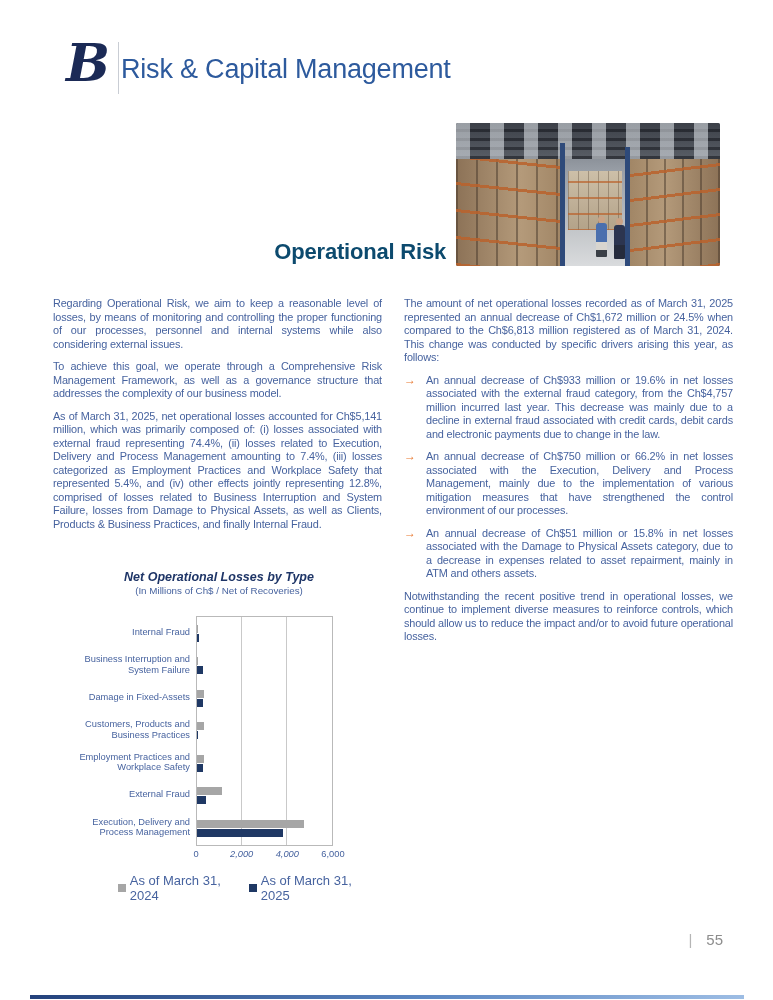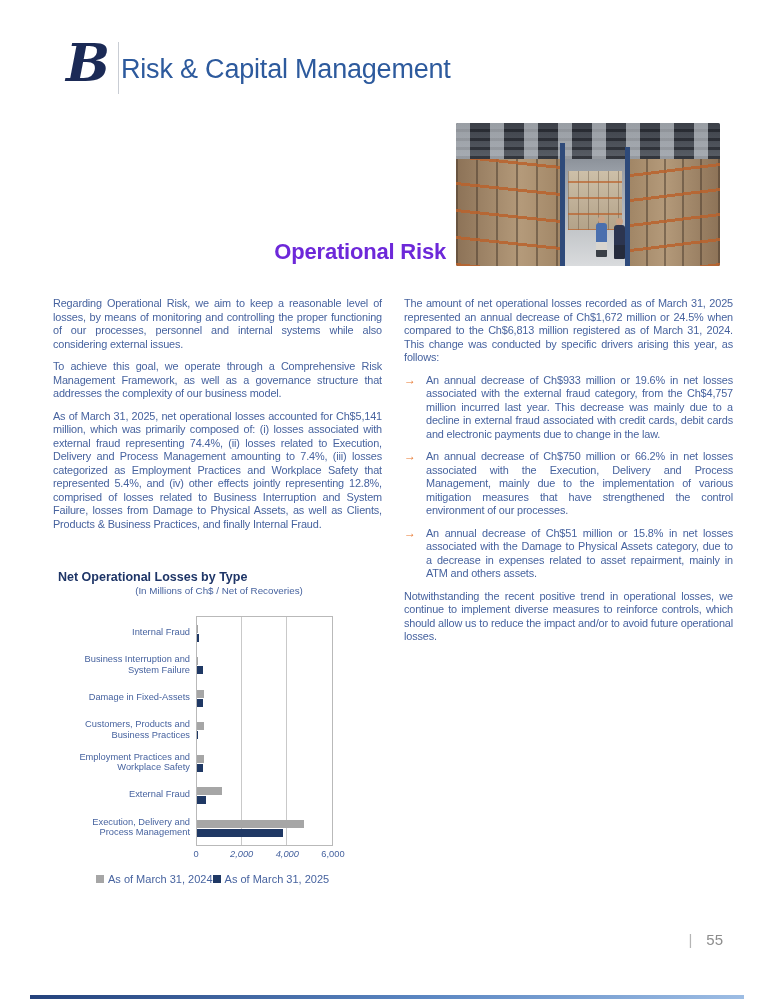--- a/index.html
+++ b/index.html
@@ -46,49 +46,49 @@
   .photo .floor { position:absolute; left:108px; right:94px; bottom:0; height:36px;
            background:linear-gradient(#c3c6c9,#d9dbdd); }
   .photo .person { position:absolute; width:11px; height:34px; border-radius:3px 3px 1px 1px; }
   .photo .person .head { position:absolute; top:-7px; left:2px; width:7px; height:7px;
            border-radius:50%; background:#caa285; }
   .photo .p1 { left:140px; top:100px; background:linear-gradient(#4a6fae 0 55%, #d8d5cf 55% 80%, #3a3f46 80%); }
   .photo .p2 { left:158px; top:102px; background:linear-gradient(#2c3550 0 60%, #252b3c 60%); }
 
   
   .section-heading { position:absolute; left:200px; top:239px; width:246px; text-align:right;
-                     font-size:22px; font-weight:bold; color:#6d28d9; letter-spacing:-0.2px; }
+                     font-size:22px; font-weight:bold; color:#0c4a6e; letter-spacing:-0.2px; }
 
   
   .col { position:absolute; top:297px; width:329px; color:#47639f; font-size:10.9px;
          line-height:13.5px; text-align:justify; letter-spacing:-0.15px; }
   .col-left { left:53px; }
   .col-right { left:404px; }
   .col p { margin-bottom:9px; }
   .bullet { display:flex; margin-bottom:9px; }
   .bullet .arrow { flex:none; width:22px; color:#e8762c; font-weight:bold; font-size:12px; }
   .bullet .btext { flex:1; text-align:justify; }
 
   
   .chart { position:absolute; left:58px; top:570px; width:322px; color:#47639f; }
-  .chart-title { font-size:12.5px; font-weight:bold; color:#1e3567; }
+  .chart-title { text-align:center; font-size:12.5px; font-weight:bold; color:#1e3567;font-style:italic; }
   .chart-sub { text-align:center; font-size:9.8px; margin-top:1px; }
   .plot-wrap { display:flex; margin-top:20px; }
   .labels-col { width:138px; }
   .cat-label { height:32.5px; display:flex; align-items:center; justify-content:flex-end;
                text-align:right; font-size:9.3px; line-height:10.6px; padding-right:6px; }
   .plot-area { width:137px; border:1px solid #b9b9b9; position:relative;
                background:
                  linear-gradient(90deg, transparent calc(33.333% - 1px), #c9c9c9 calc(33.333% - 1px) 33.333%, transparent 33.333%),
                  linear-gradient(90deg, transparent calc(66.667% - 1px), #c9c9c9 calc(66.667% - 1px) 66.667%, transparent 66.667%); }
   .cat-row { height:32.5px; display:flex; flex-direction:column; justify-content:center; gap:1px; }
   .bar { height:8px; }
   .xaxis { position:relative; margin-left:138px; width:137px; height:14px; margin-top:3px; font-size:9.3px; }
   .xaxis span { position:absolute; transform:translateX(-50%); }
-  .legend { display:flex; margin-top:10px; margin-left:38px; font-size:11px; }
+  .legend { display:flex; margin-top:10px; margin-left:60px; font-size:13px; }
   .legend-item { display:flex; align-items:center; gap:4px; }
   .swatch { width:8px; height:8px; display:inline-block; }
 
   
   .pageno { position:absolute; right:50px; top:931px; color:#8d8d8d; font-size:15px; }
   .pageno .sep { color:#b5b5b5; margin-right:14px; }
   .bottom-bar { position:absolute; left:30px; width:714px; bottom:1px; height:4px;
                 background:linear-gradient(90deg, #24427c, #5a86c2 55%, #9dbde4); }
 </style>
 </head>

